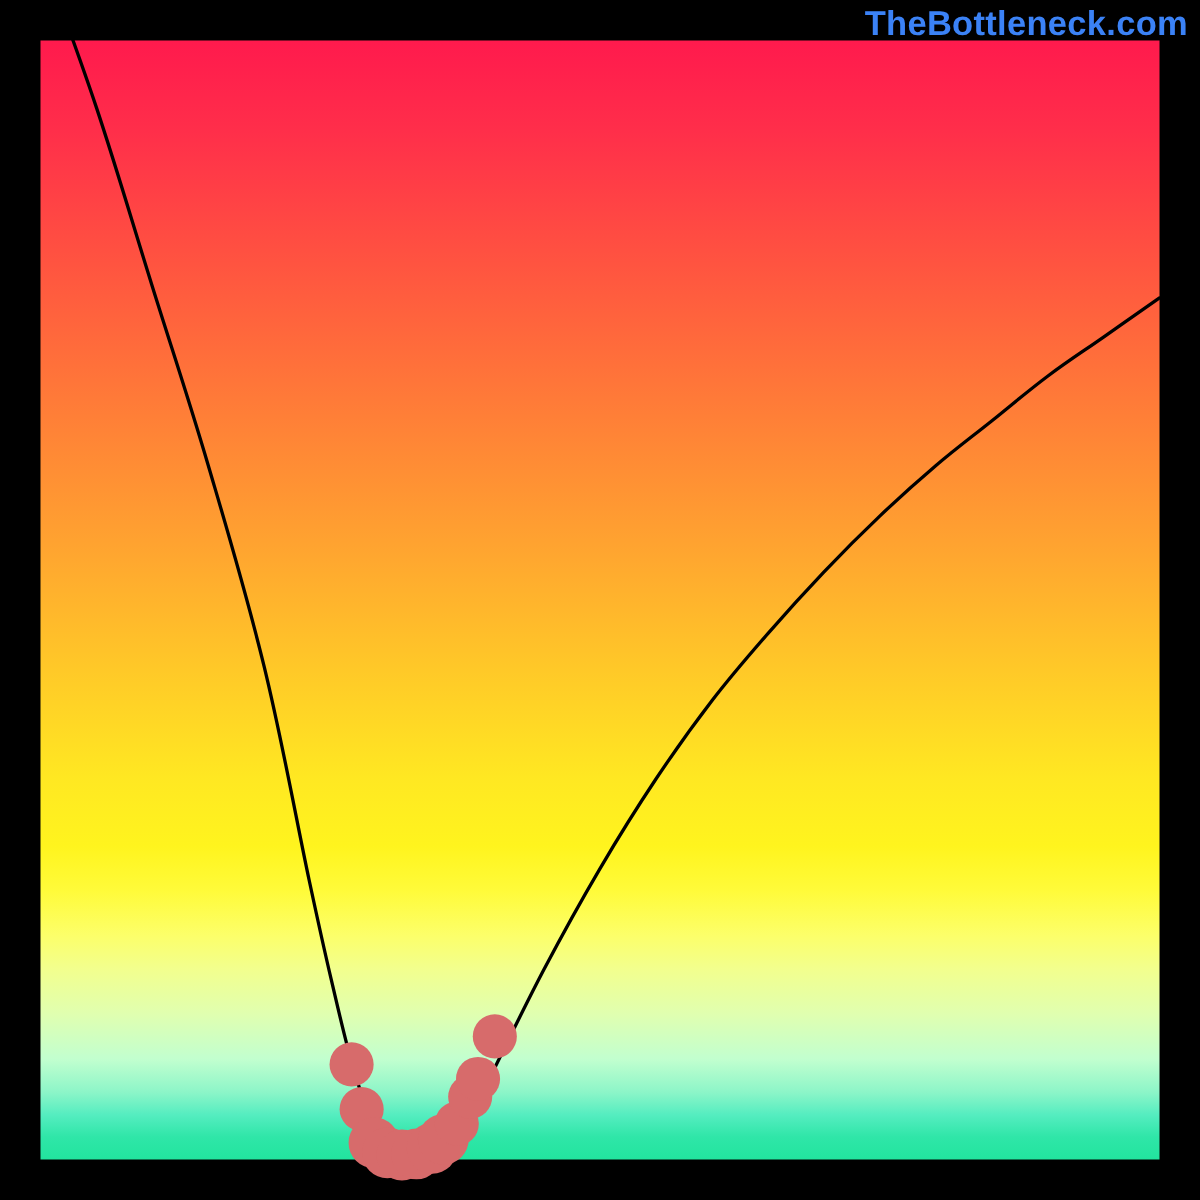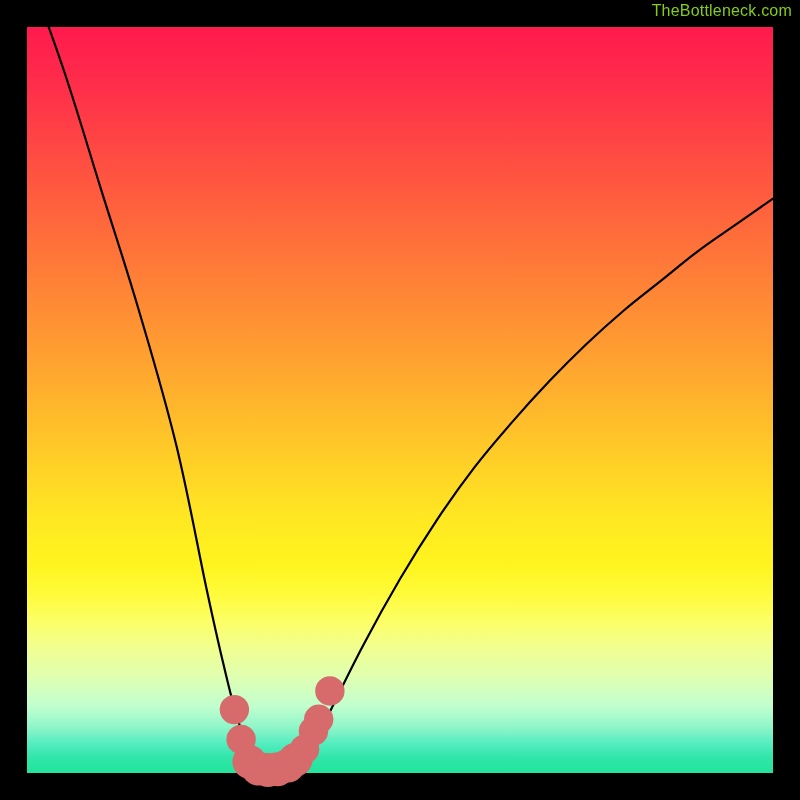--- a/index.html
+++ b/index.html
@@ -42,23 +42,23 @@
       #8cf5c8 94%,
       #55edc0 96%,
       #2fe6a8 98%,
       #22e49e 100%
     );
   }
   .watermark {
     position: absolute;
     top: 2px;
     right: 8px;
-    color: #84cc16;
-    font-size: 16px;
-    font-weight: 400;
+    color: #3b82f6;
+    font-size: 23px;
+    font-weight: 700;
     letter-spacing: 0.2px;
     user-select: none;
   }
   svg.curve {
     position: absolute;
     top: 0;
     left: 0;
     width: 746px;
     height: 746px;
     overflow: visible;

